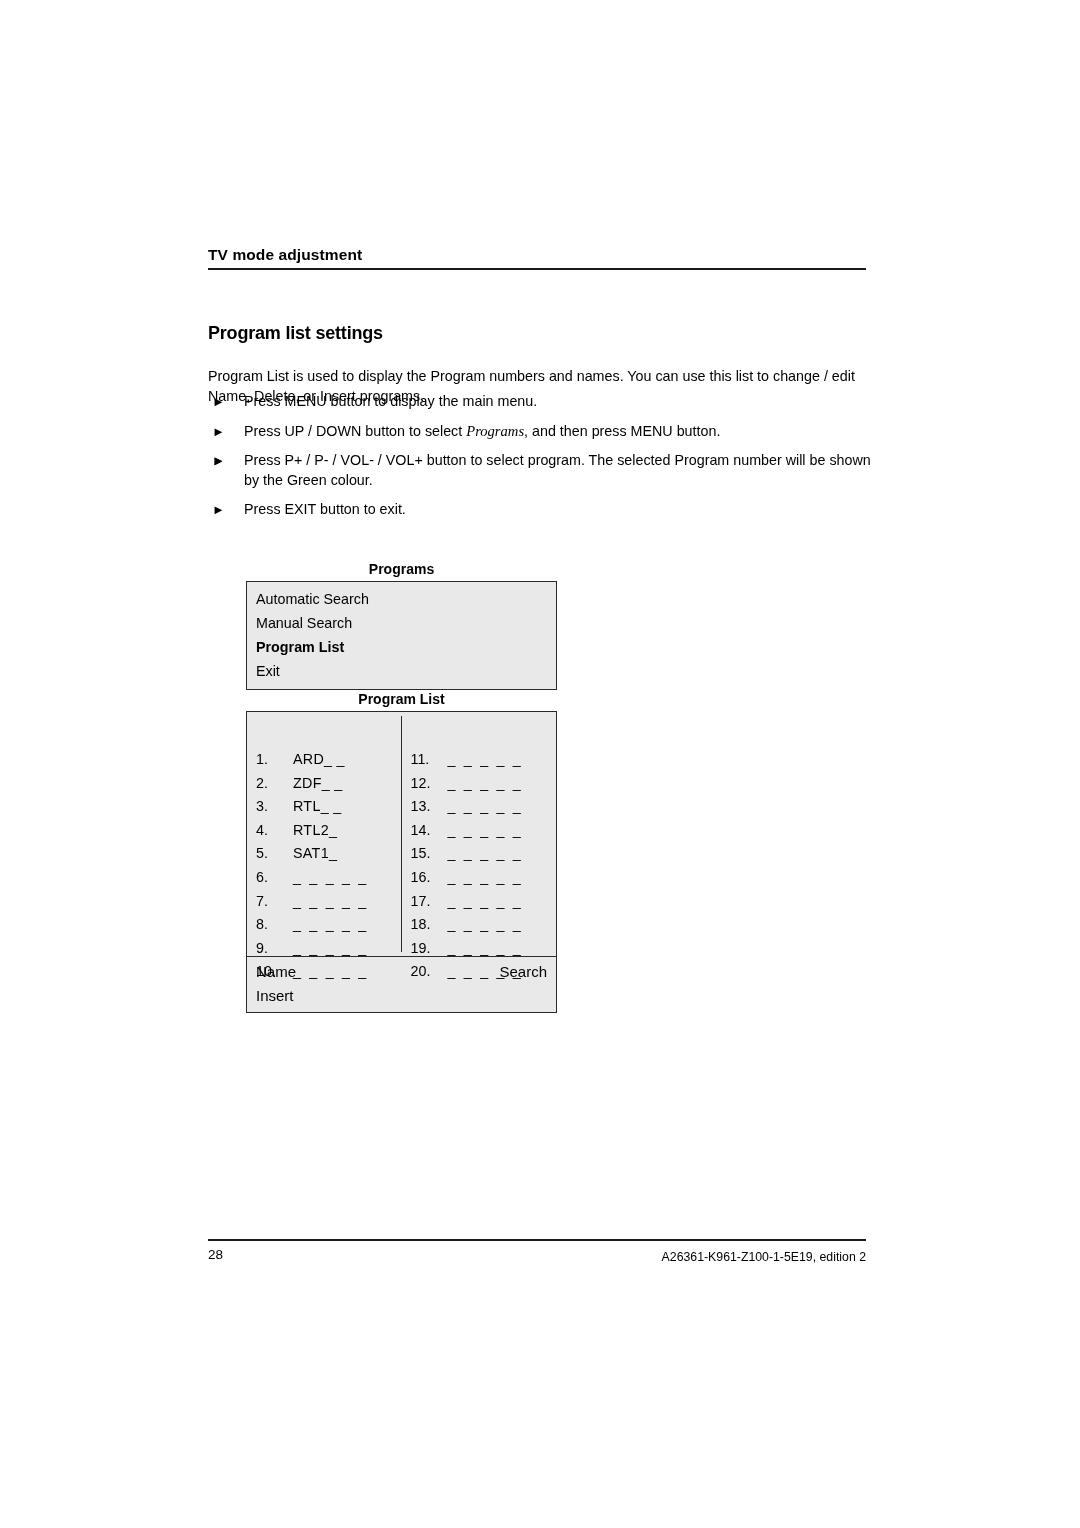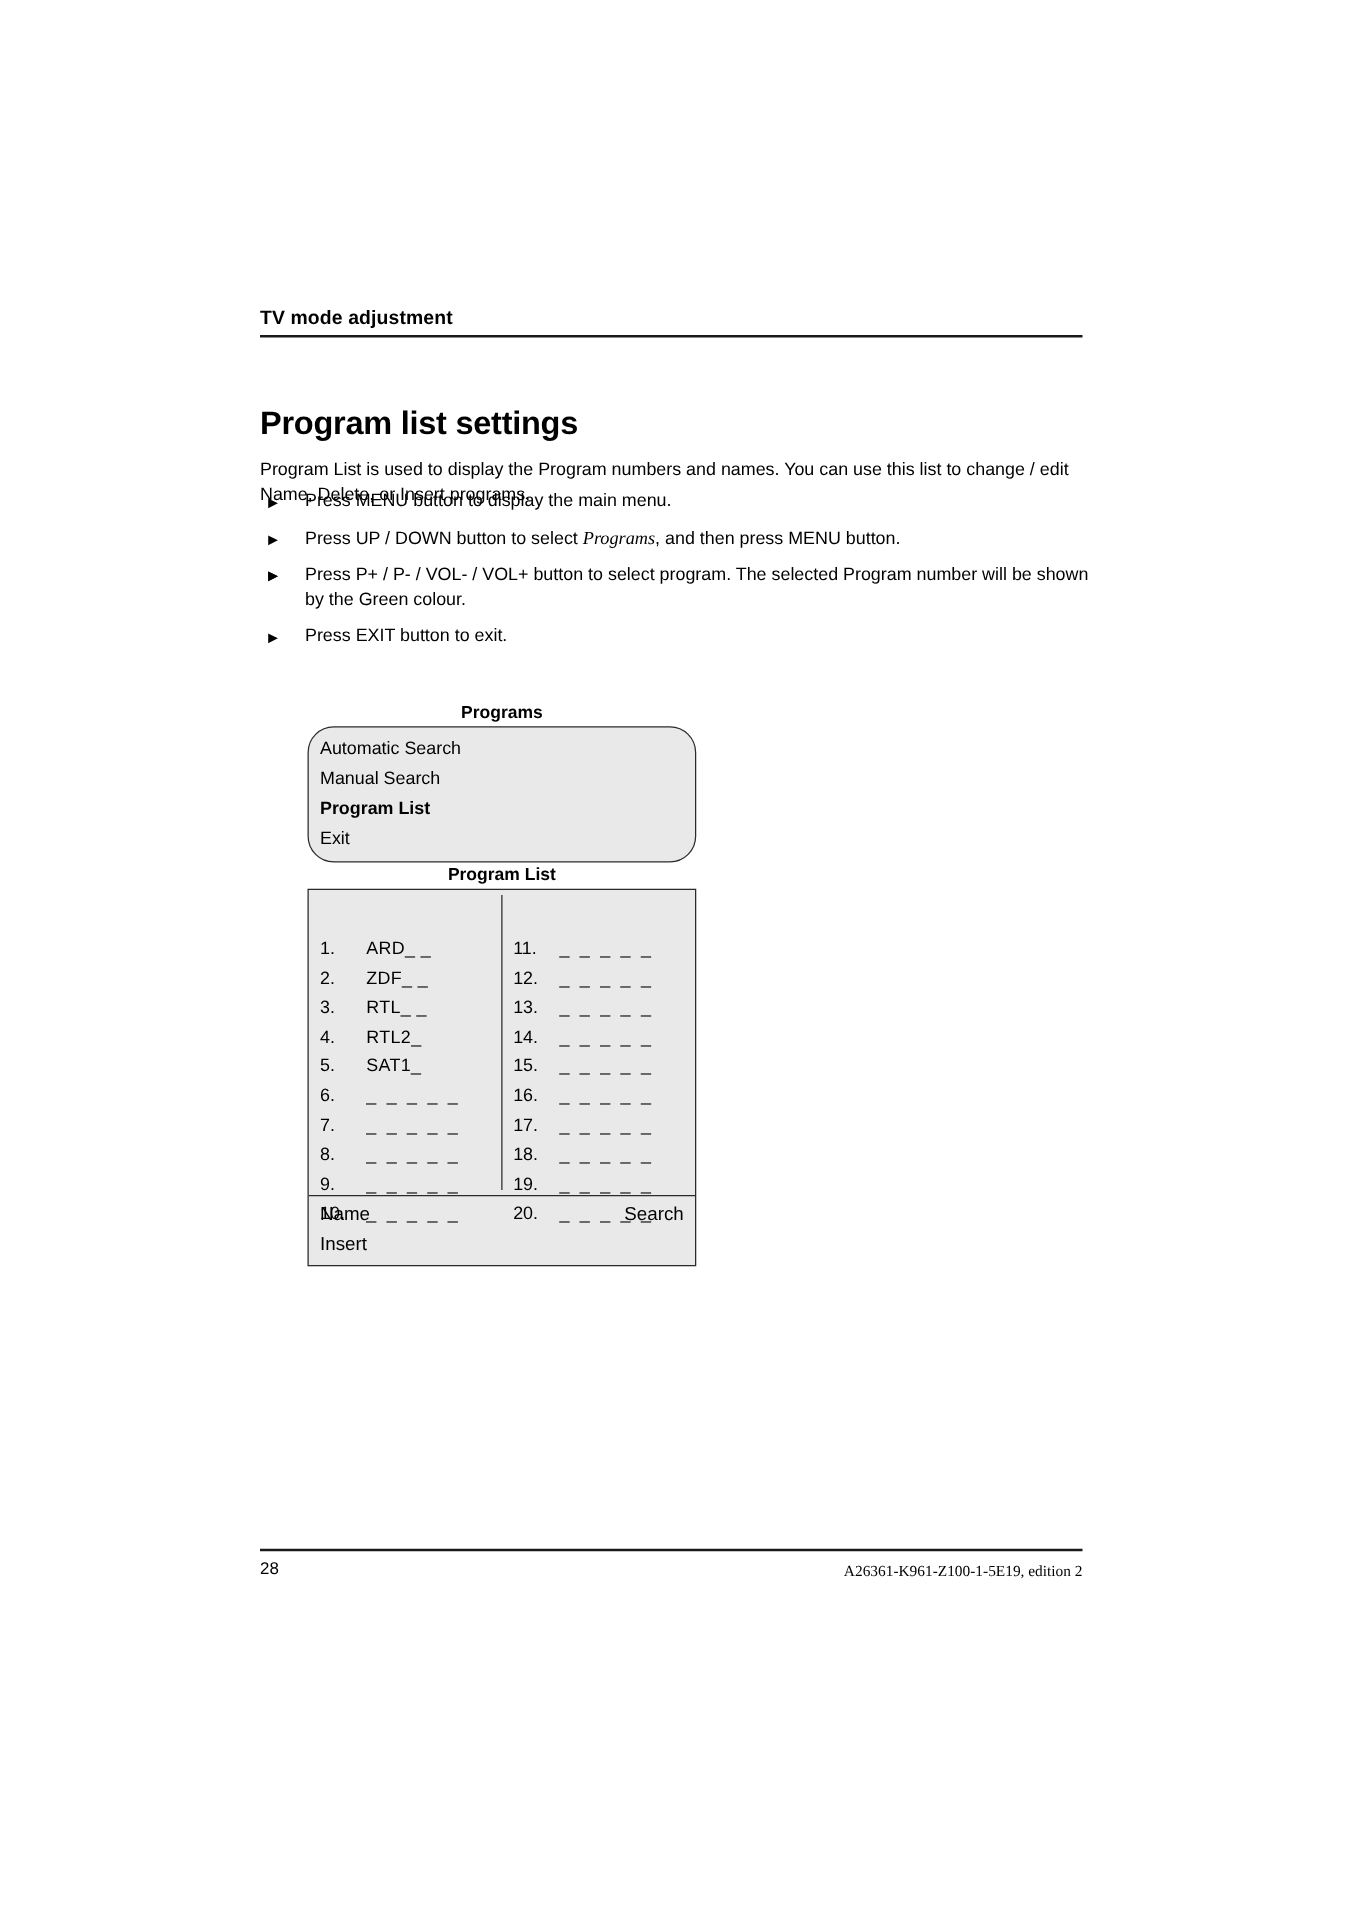--- a/index.html
+++ b/index.html
@@ -41,21 +41,21 @@
     margin-top: 4px;
     border-top: 2px solid #1a1a1a;
     width: 658px;
   }
 
   
   .page-title {
     position: absolute;
     left: 208px;
     top: 305px;
-    font-size: 26px;
+    font-size: 18px;
     font-weight: bold;
     letter-spacing: -0.2px;
     line-height: 32px;
   }
 
   
   .intro {
     position: absolute;
     left: 208px;
     top: 353px;
@@ -106,21 +106,21 @@
     box-sizing: border-box;
   }
 
   
   .programs-wrap {
     position: absolute;
     left: 246px;
     top: 560px;
     width: 311px;
   }
-  .programs-box { padding: 5px 0 6px 0; border-radius: 21px; }
+  .programs-box { padding: 5px 0 6px 0; }
   .programs-item {
     font-size: 14.3px;
     line-height: 24px;
     padding-left: 9px;
   }
   .programs-item.selected { font-weight: bold; }
 
   
   .proglist-wrap {
     position: absolute;
@@ -193,21 +193,20 @@
     line-height: 18px;
   }
   .footer-code {
     position: absolute;
     left: 466px;
     top: 1248px;
     width: 400px;
     text-align: right;
     font-size: 12.3px;
     line-height: 18px;
-    font-family: Liberation Serif, serif;
   }
 </style>
 </head>
 <body>
 
 <div class="page">
 
   <div class="header">
     <div class="header-title">TV mode adjustment</div>
     <div class="header-rule"></div>

